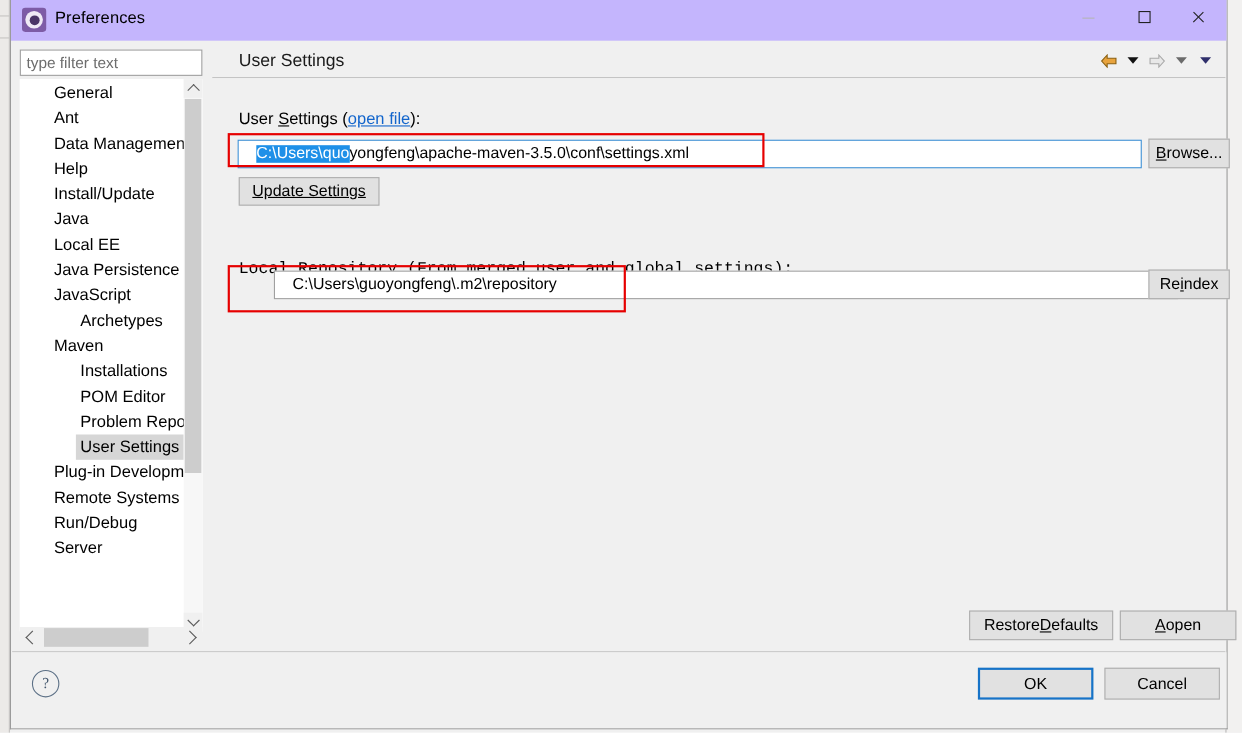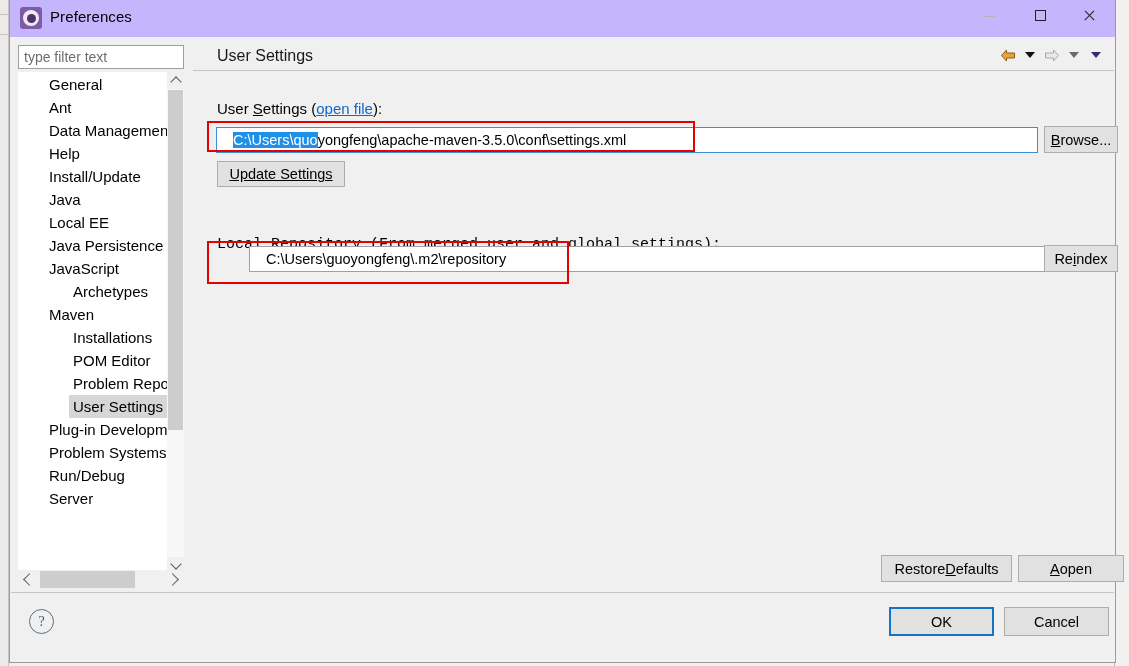--- a/index.html
+++ b/index.html
@@ -395,21 +395,21 @@
           <div class="tree-item child">POM Editor</div>
         </div>
         <div class="tree-row-selected">
           <div class="tree-item child">Problem Reporting</div>
         </div>
         <div class="tree-row-selected"><span class="tree-item selected">User Settings</span></div>
         <div class="tree-row-selected">
           <div class="tree-item">Plug-in Development</div>
         </div>
         <div class="tree-row-selected">
-          <div class="tree-item">Problem Systems</div>
+          <div class="tree-item">Remote Systems</div>
         </div>
         <div class="tree-row-selected">
           <div class="tree-item">Run/Debug</div>
         </div>
         <div class="tree-row-selected">
           <div class="tree-item">Server</div>
         </div>
       </div>
   </div>
 

